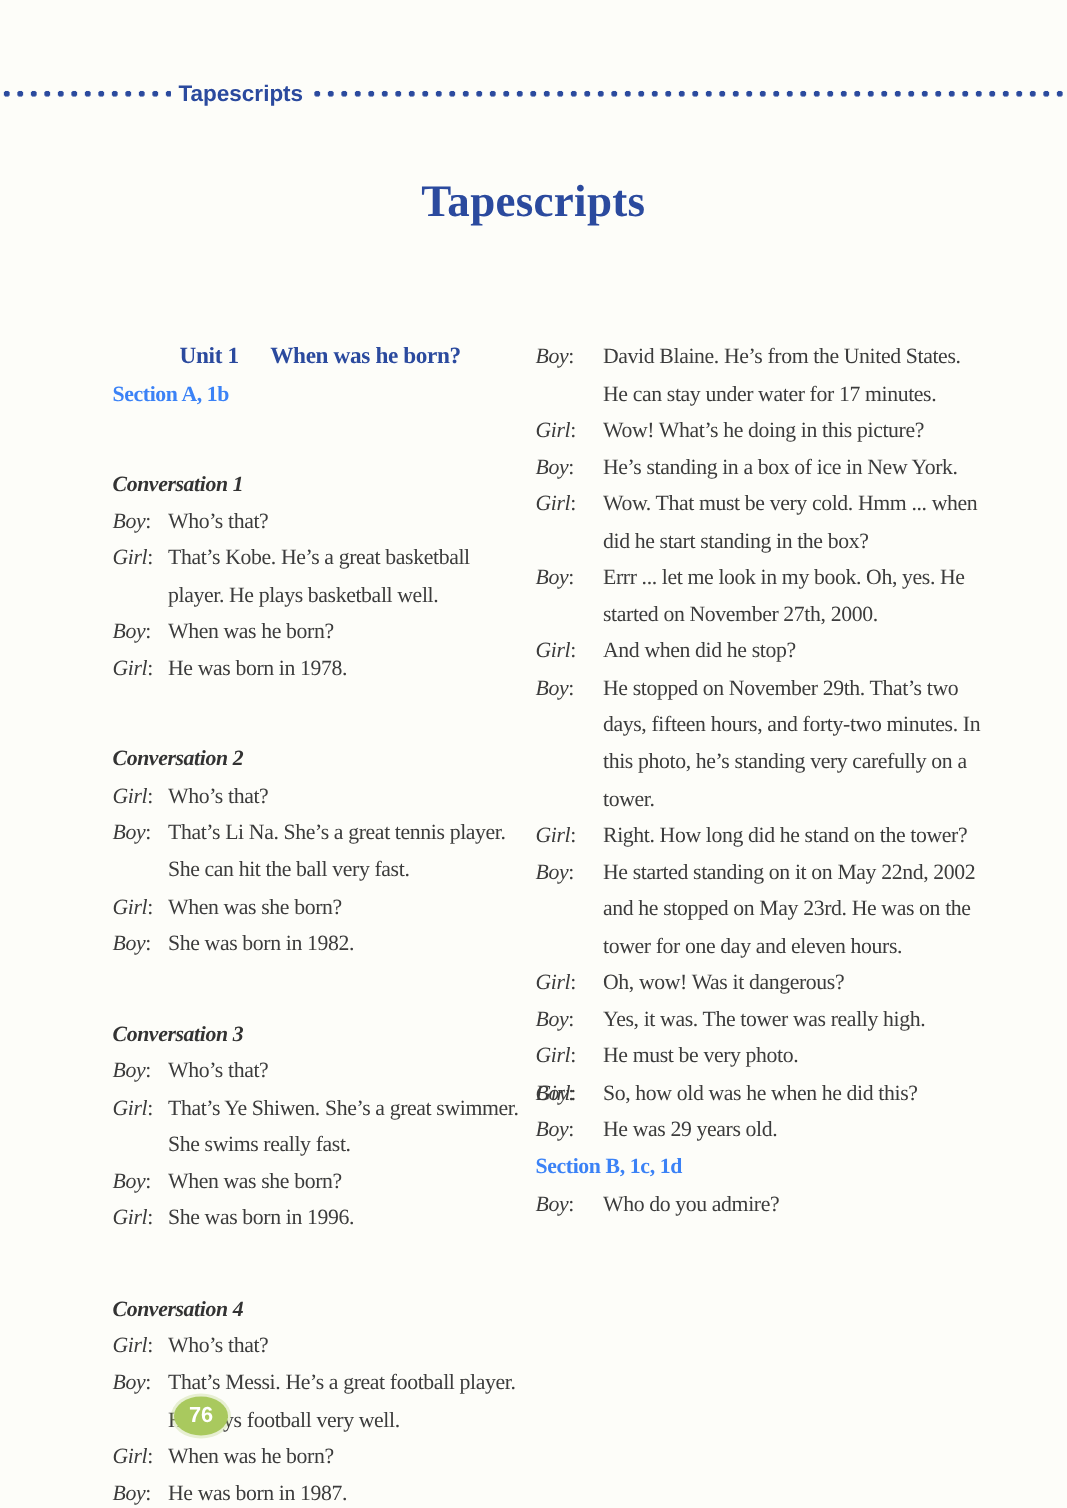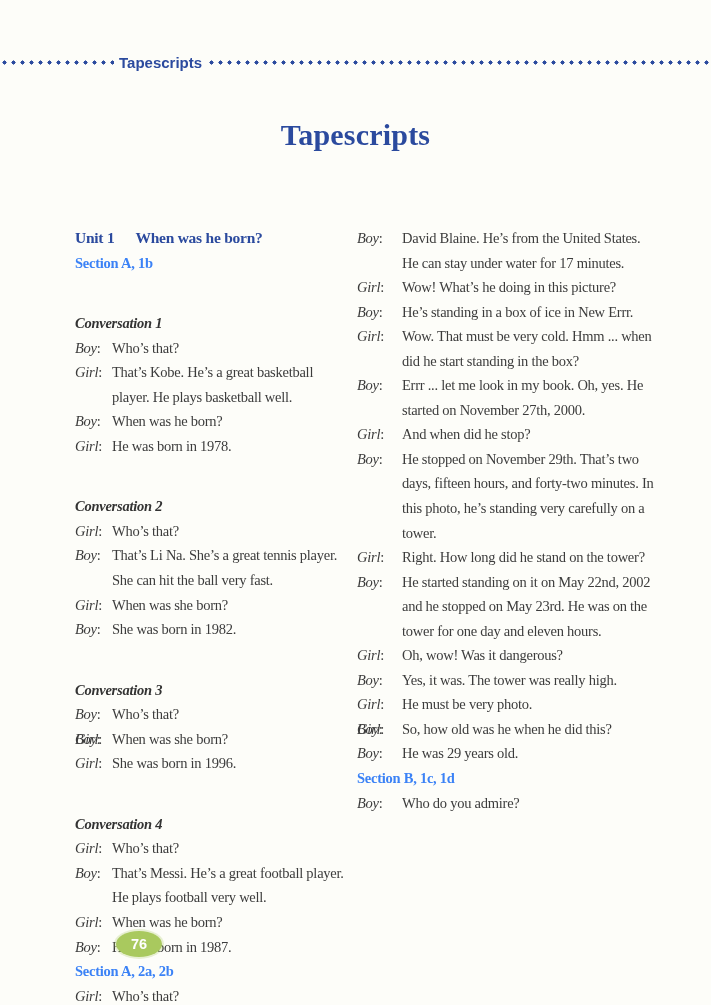--- a/index.html
+++ b/index.html
@@ -46,34 +46,34 @@
   
   .col {
     position: absolute; top: 226px;
     font-size: 14.5px; line-height: 24.55px;
     letter-spacing: -0.25px;
     color: var(--body, #3c3c3c);
   }
   .col-left  { left: 75px;  width: 277px; }
   .col-right { left: 357px; width: 298px; }
 
-  .block-unit { color: var(--accent, #2b4a9e); font-weight: bold; font-size: 15.5px; }
+  .block-unit { color: var(--accent, #2b4a9e); font-weight: bold; font-size: 15.5px; text-align: center; }
   .unit-num { margin-right: 21px; }
   .block-section { font-weight: bold; color: #3b82f6; }
   .block-conversation { font-weight: bold; font-style: italic; color: #333333; margin-top: 36px; }
 
   .line { position: relative; padding-left: 37px; }
   .col-right .line { padding-left: 45px; }
   .speaker { position: absolute; left: 0; top: 0; font-style: normal; }
   .speaker em { font-style: italic; }
 
   
   .page-badge {
     position: absolute; left: 116px; top: 931px;
-    width: 46px; height: 26px;
+    width: 36px; height: 26px;
     background: var(--badge, #a9c95e);
     border-radius: 50%;
     display: flex; align-items: center; justify-content: center;
     color: #ffffff;
     font-family: "Liberation Sans", sans-serif;
     font-weight: bold; font-size: 14.5px;
     box-shadow: 0 0 0 2px rgba(169,201,94,0.25);
   }
 </style>
 </head>
@@ -97,35 +97,35 @@
       <div class="line"><span class="speaker"><em>Girl</em>:</span><span class="dtext">That’s Kobe. He’s a great basketball player. He plays basketball well.</span></div>
       <div class="line"><span class="speaker"><em>Boy</em>:</span><span class="dtext">When was he born?</span></div>
       <div class="line"><span class="speaker"><em>Girl</em>:</span><span class="dtext">He was born in 1978.</span></div>
       <div class="block-conversation">Conversation 2</div>
       <div class="line"><span class="speaker"><em>Girl</em>:</span><span class="dtext">Who’s that?</span></div>
       <div class="line"><span class="speaker"><em>Boy</em>:</span><span class="dtext">That’s Li Na. She’s a great tennis player. She can hit the ball very fast.</span></div>
       <div class="line"><span class="speaker"><em>Girl</em>:</span><span class="dtext">When was she born?</span></div>
       <div class="line"><span class="speaker"><em>Boy</em>:</span><span class="dtext">She was born in 1982.</span></div>
       <div class="block-conversation">Conversation 3</div>
       <div class="line"><span class="speaker"><em>Boy</em>:</span><span class="dtext">Who’s that?</span></div>
-      <div class="line"><span class="speaker"><em>Girl</em>:</span></div>
+      <div class="line"><span class="speaker"><em>Girl</em>:</span><span class="dtext">That’s Ye Shiwen. She’s a great swimmer. She swims really fast.</span></div>
       <div class="line"><span class="speaker"><em>Boy</em>:</span><span class="dtext">When was she born?</span></div>
       <div class="line"><span class="speaker"><em>Girl</em>:</span><span class="dtext">She was born in 1996.</span></div>
       <div class="block-conversation">Conversation 4</div>
       <div class="line"><span class="speaker"><em>Girl</em>:</span><span class="dtext">Who’s that?</span></div>
       <div class="line"><span class="speaker"><em>Boy</em>:</span><span class="dtext">That’s Messi. He’s a great football player. He plays football very well.</span></div>
       <div class="line"><span class="speaker"><em>Girl</em>:</span><span class="dtext">When was he born?</span></div>
       <div class="line"><span class="speaker"><em>Boy</em>:</span><span class="dtext">He was born in 1987.</span></div>
       <div class="block-section">Section A, 2a, 2b</div>
       <div class="line"><span class="speaker"><em>Girl</em>:</span><span class="dtext">Who’s that?</span></div>
     </div>
   <div class="col col-right" id="col-1">
       <div class="line"><span class="speaker"><em>Boy</em>:</span><span class="dtext">David Blaine. He’s from the United States. He can stay under water for 17 minutes.</span></div>
       <div class="line"><span class="speaker"><em>Girl</em>:</span><span class="dtext">Wow! What’s he doing in this picture?</span></div>
-      <div class="line"><span class="speaker"><em>Boy</em>:</span><span class="dtext">He’s standing in a box of ice in New Errr.</span></div>
+      <div class="line"><span class="speaker"><em>Boy</em>:</span><span class="dtext">He’s standing in a box of ice in New York.</span></div>
       <div class="line"><span class="speaker"><em>Girl</em>:</span><span class="dtext">Wow. That must be very cold. Hmm ... when did he start standing in the box?</span></div>
       <div class="line"><span class="speaker"><em>Boy</em>:</span><span class="dtext">Errr ... let me look in my book. Oh, yes. He started on November 27th, 2000.</span></div>
       <div class="line"><span class="speaker"><em>Girl</em>:</span><span class="dtext">And when did he stop?</span></div>
       <div class="line"><span class="speaker"><em>Boy</em>:</span><span class="dtext">He stopped on November 29th. That’s two days, fifteen hours, and forty-two minutes. In this photo, he’s standing very carefully on a tower.</span></div>
       <div class="line"><span class="speaker"><em>Girl</em>:</span><span class="dtext">Right. How long did he stand on the tower?</span></div>
       <div class="line"><span class="speaker"><em>Boy</em>:</span><span class="dtext">He started standing on it on May 22nd, 2002 and he stopped on May 23rd. He was on the tower for one day and eleven hours.</span></div>
       <div class="line"><span class="speaker"><em>Girl</em>:</span><span class="dtext">Oh, wow! Was it dangerous?</span></div>
       <div class="line"><span class="speaker"><em>Boy</em>:</span><span class="dtext">Yes, it was. The tower was really high.</span></div>
       <div class="line"><span class="speaker"><em>Girl</em>:</span><span class="dtext">He must be very photo.</span></div>
       <div class="line"><span class="speaker"><em>Boy</em>:</span></div>

